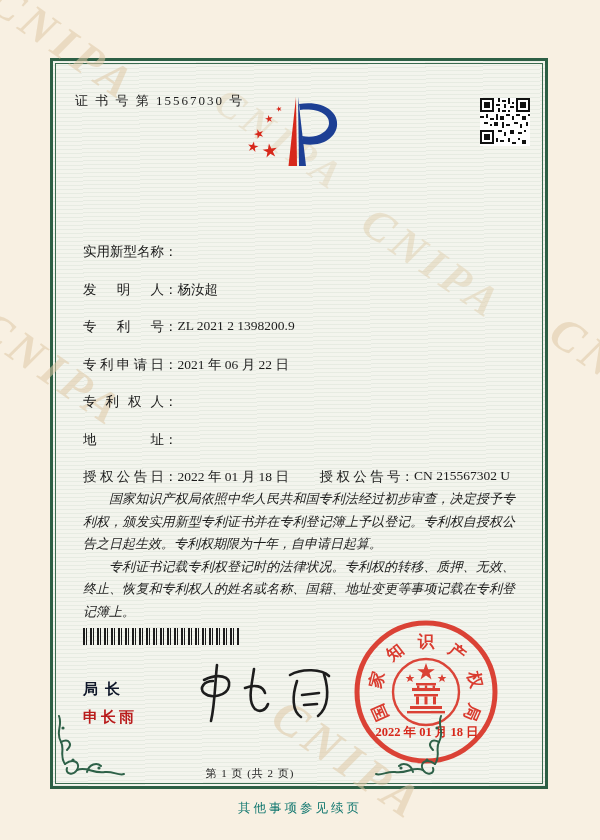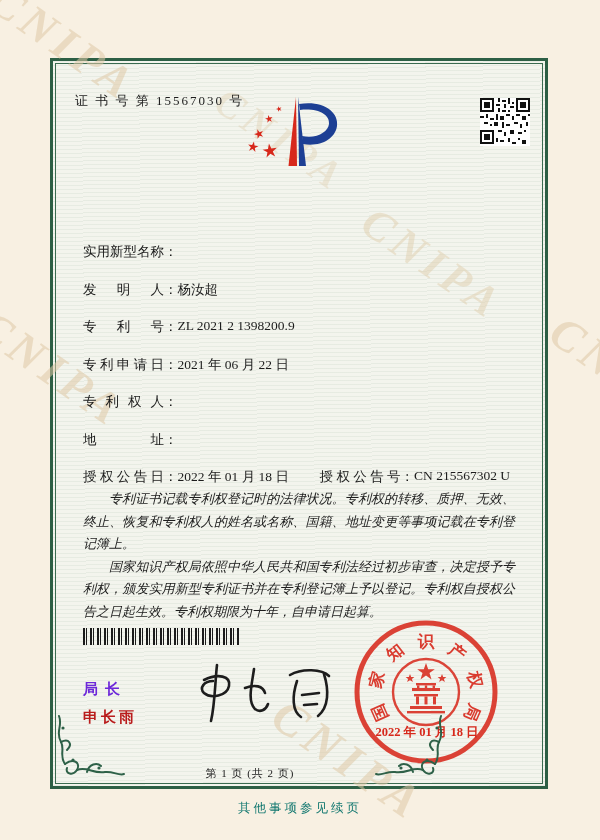--- a/index.html
+++ b/index.html
@@ -51,21 +51,21 @@
   .paras p{margin:0;text-indent:2em;}
   
   .barcode{
     position:absolute;left:33px;top:570px;width:156px;height:17px;
     background:repeating-linear-gradient(90deg,
       #1b1b1b 0 2px, transparent 2px 3px,
       #1b1b1b 3px 4px, transparent 4px 7px,
       #1b1b1b 7px 9px, transparent 9px 10px,
       #1b1b1b 10px 11px, transparent 11px 14px);
   }
-  .director-title{position:absolute;left:33px;top:622px;font-size:15px;font-weight:bold;letter-spacing:7px;color:#6d28d9;}
+  .director-title{position:absolute;left:33px;top:622px;font-size:15px;font-weight:bold;letter-spacing:7px;color:#0f172a;}
   .director-name{position:absolute;left:33px;top:650px;font-size:15px;font-weight:bold;letter-spacing:3px;color:#b91c1c;}
   .signature{position:absolute;left:124px;top:602px;width:172px;height:66px;}
   .seal{position:absolute;left:300px;top:558px;width:152px;height:152px;opacity:0.95;}
   .seal-date{
     position:absolute;left:322px;top:666px;width:110px;text-align:center;
     font-size:12.5px;font-weight:bold;color:#d7281b;white-space:nowrap;
   }
   .page-indicator{position:absolute;left:0;top:708px;width:100%;text-align:center;font-size:11px;letter-spacing:1px;}
   .ornament{position:absolute;width:72px;height:72px;}
   .ornament.left{left:3px;bottom:3px;}
@@ -196,22 +196,22 @@
       <span class="f-label">授权公告日</span>
         <span class="f-colon">：</span>
         <span class="f-value" style="width:128px;">2022 年 01 月 18 日</span>
       <span class="f-label f-second">授权公告号</span>
         <span class="f-colon">：</span>
         <span class="f-value">CN 215567302 U</span>
     </div>
   </div>
 
   <div class="paras">
+    <p>国家知识产权局依照中华人民共和国专利法经过初步审查，决定授予专利权，颁发实用新型专利证书并在专利登记簿上予以登记。专利权自授权公告之日起生效。专利权期限为十年，自申请日起算。</p>
     <p>专利证书记载专利权登记时的法律状况。专利权的转移、质押、无效、终止、恢复和专利权人的姓名或名称、国籍、地址变更等事项记载在专利登记簿上。</p>
-    <p>国家知识产权局依照中华人民共和国专利法经过初步审查，决定授予专利权，颁发实用新型专利证书并在专利登记簿上予以登记。专利权自授权公告之日起生效。专利权期限为十年，自申请日起算。</p>
   </div>
 
   <div class="barcode"></div>
 
   <div class="director-title">局长</div>
   <div class="director-name">申长雨</div>
 
   <svg class="signature" viewBox="0 0 172 66">
     <g stroke="#1d1d1d" stroke-width="2.6" fill="none" stroke-linecap="round" stroke-linejoin="round">
       <path d="M30,20 C44,13 57,16 55,26 C53,36 37,39 30,33 C25,28 30,21 39,21"></path>

